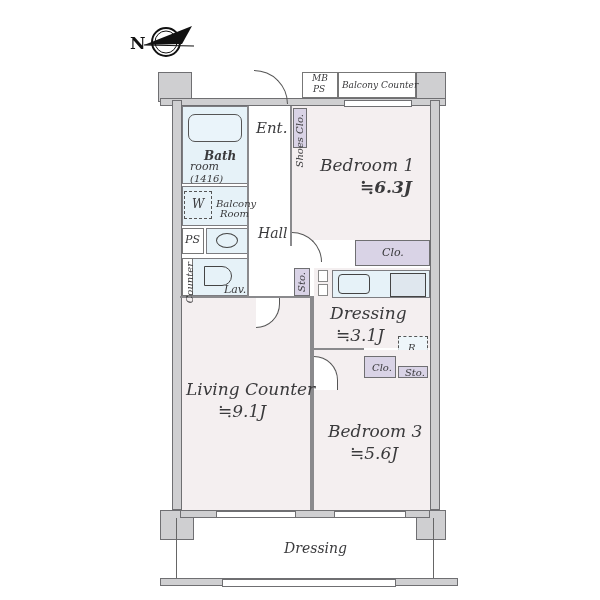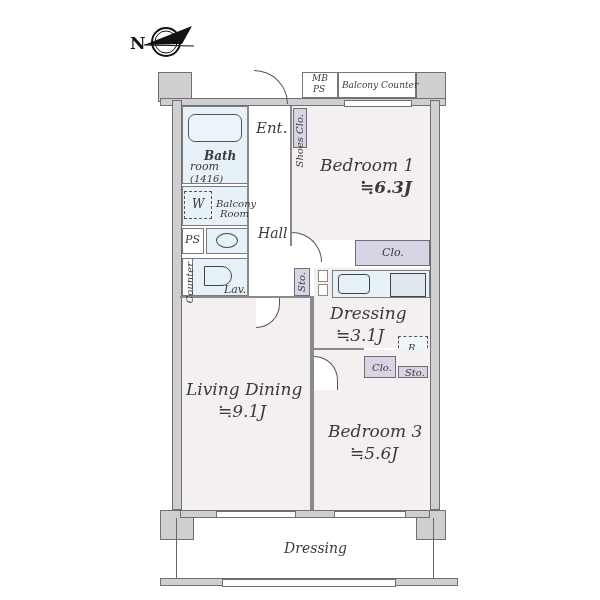--- a/index.html
+++ b/index.html
@@ -117,17 +117,17 @@
 <span class="lbl xs" style="left:190px;top:173px;">(1416)</span>
 <span class="lbl" style="left:192px;top:198px;font-size:12px;">W</span>
 <span class="lbl xs" style="left:216px;top:198px;">Balcony</span>
 <span class="lbl xs" style="left:220px;top:208px;">Room</span>
 <span class="lbl" style="left:185px;top:234px;font-size:11px;">PS</span>
 <span class="lbl" style="left:258px;top:225px;font-size:14px;">Hall</span>
 <span class="lbl xs vtext" style="left:184px;top:262px;">Counter</span>
 <span class="lbl sm" style="left:224px;top:284px;font-size:11px;">Lav.</span>
 <span class="lbl big" style="left:330px;top:304px;">Dressing</span>
 <span class="lbl big" style="left:336px;top:326px;">≒3.1J</span>
-<span class="lbl big" style="left:186px;top:380px;">Living Dining</span>
+<span class="lbl big" style="left:186px;top:380px;">Living Counter</span>
 <span class="lbl big" style="left:218px;top:402px;">≒9.1J</span>
 <span class="lbl big" style="left:328px;top:422px;">Bedroom 3</span>
 <span class="lbl big" style="left:350px;top:444px;">≒5.6J</span>
 <span class="lbl" style="left:284px;top:540px;font-size:14px;">Dressing</span>
 
 </body></html>

